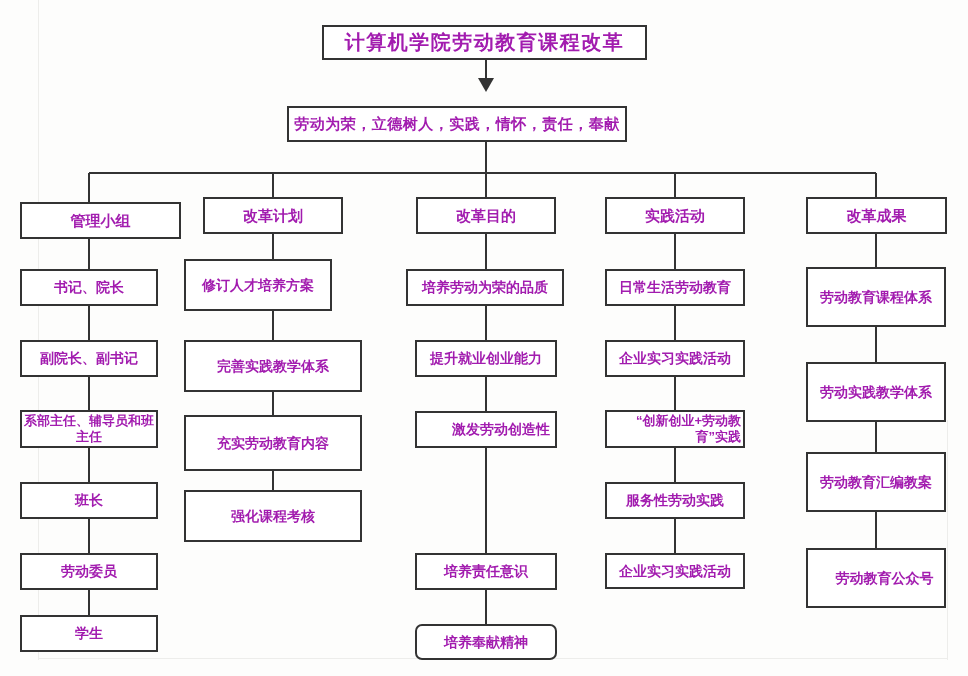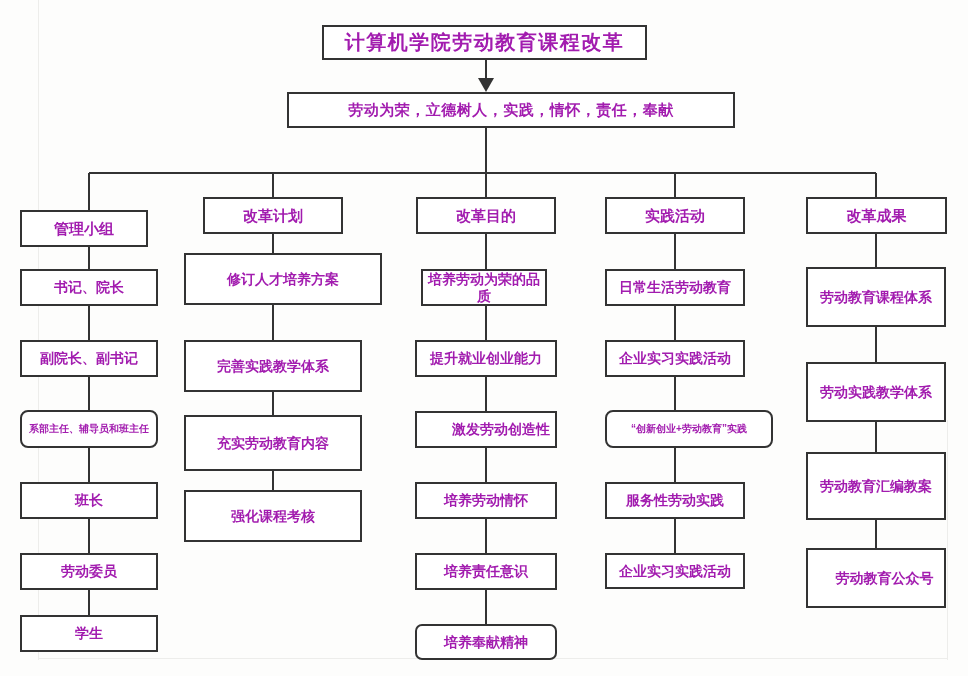--- a/index.html
+++ b/index.html
@@ -29,21 +29,21 @@
     font-weight:700;
     font-size:14px;
     line-height:1.15;
     color:#a21caf;
     z-index:1;
     padding:0 3px;
   }
   .node.title-node  { font-size:20px; letter-spacing:1.5px; }
   .node.motto-node  { font-size:15px; letter-spacing:0.5px; }
   .node.header-node { font-size:15px; }
-  .node.two-line    { font-size:10px; line-height:16px; padding:0 2px;border-radius:8px; }
+  .node.two-line    { font-size:13px; line-height:16px; padding:0 2px; }
   .artifact {
     position:absolute; background:#ededeb; z-index:0;
   }
 </style>
 </head>
 <body>
 
 <div class="canvas">
 
   <div class="artifact" style="left:38px; top:0; width:1px; height:660px;"></div>
@@ -66,25 +66,25 @@
       <line x1="876" y1="173" x2="876" y2="550"></line>
     </g>
 
     <polygon points="478,78 494,78 486,92" fill="#333333"></polygon>
   </svg>
 
   <div class="node title-node" style="left:322px; top:25px; width:325px; height:35px;">
     <span>计算机学院劳动教育课程改革</span>
   </div>
 
-  <div class="node motto-node" style="left:287px; top:92px; width:448px; height:36px;">
+  <div class="node motto-node" style="left:287px; top:106px; width:340px; height:36px;">
     <span>劳动为荣，立德树人，实践，情怀，责任，奉献</span>
   </div>
 
-  <div class="node header-node" style="left:20px; top:210px; width:128px; height:37px;">
+  <div class="node header-node" style="left:20px; top:202px; width:161px; height:37px;">
     <span>管理小组</span>
   </div>
   <div class="node" style="left:20px; top:269px; width:138px; height:37px;">
     <span>书记、院长</span>
   </div>
   <div class="node" style="left:20px; top:340px; width:138px; height:37px;">
     <span>副院长、副书记</span>
   </div>
   <div class="node two-line" style="left:20px; top:410px; width:138px; height:38px;">
     <span>系部主任、辅导员和班主任</span>
@@ -95,83 +95,80 @@
   <div class="node" style="left:20px; top:553px; width:138px; height:37px;">
     <span>劳动委员</span>
   </div>
   <div class="node" style="left:20px; top:615px; width:138px; height:37px;">
     <span>学生</span>
   </div>
 
   <div class="node header-node" style="left:203px; top:197px; width:140px; height:37px;">
     <span>改革计划</span>
   </div>
-  <div class="node" style="left:184px; top:253px; width:198px; height:52px;">
+  <div class="node" style="left:184px; top:259px; width:148px; height:52px;">
     <span>修订人才培养方案</span>
   </div>
   <div class="node" style="left:184px; top:340px; width:178px; height:52px;">
     <span>完善实践教学体系</span>
   </div>
   <div class="node" style="left:184px; top:415px; width:178px; height:56px;">
     <span>充实劳动教育内容</span>
   </div>
   <div class="node" style="left:184px; top:490px; width:178px; height:52px;">
     <span>强化课程考核</span>
   </div>
 
   <div class="node header-node" style="left:416px; top:197px; width:140px; height:37px;">
     <span>改革目的</span>
   </div>
-  <div class="node" style="left:421px; top:269px; width:126px; height:37px;justify-content:flex-end;">
+  <div class="node" style="left:406px; top:269px; width:158px; height:37px;">
     <span>培养劳动为荣的品质</span>
   </div>
   <div class="node" style="left:415px; top:340px; width:142px; height:37px;">
     <span>提升就业创业能力</span>
   </div>
   <div class="node" style="left:415px; top:411px; width:142px; height:37px;padding-left:33px;">
     <span>激发劳动创造性</span>
-  </div>
-  <div class="node" style="left:415px; top:482px; width:142px; height:37px;">
-    <span>培养劳动情怀</span>
   </div>
   <div class="node" style="left:415px; top:553px; width:142px; height:37px;">
     <span>培养责任意识</span>
   </div>
   <div class="node" style="left:415px; top:624px; width:142px; height:36px;border-radius:7px;">
     <span>培养奉献精神</span>
   </div>
 
   <div class="node header-node" style="left:605px; top:197px; width:140px; height:37px;">
     <span>实践活动</span>
   </div>
   <div class="node" style="left:605px; top:269px; width:140px; height:37px;">
     <span>日常生活劳动教育</span>
   </div>
   <div class="node" style="left:605px; top:340px; width:140px; height:37px;">
     <span>企业实习实践活动</span>
   </div>
-  <div class="node two-line" style="left:605px; top:410px; width:168px; height:38px;text-align:right;">
+  <div class="node two-line" style="left:605px; top:410px; width:140px; height:38px;text-align:right;">
     <span>“创新创业+劳动教育”实践</span>
   </div>
   <div class="node" style="left:605px; top:482px; width:140px; height:37px;">
     <span>服务性劳动实践</span>
   </div>
   <div class="node" style="left:605px; top:553px; width:140px; height:36px;">
     <span>企业实习实践活动</span>
   </div>
 
   <div class="node header-node" style="left:806px; top:197px; width:141px; height:37px;">
     <span>改革成果</span>
   </div>
   <div class="node" style="left:806px; top:267px; width:140px; height:60px;">
     <span>劳动教育课程体系</span>
   </div>
   <div class="node" style="left:806px; top:362px; width:140px; height:60px;">
     <span>劳动实践教学体系</span>
   </div>
-  <div class="node" style="left:806px; top:452px; width:140px; height:68px;">
+  <div class="node" style="left:806px; top:452px; width:140px; height:60px;">
     <span>劳动教育汇编教案</span>
   </div>
   <div class="node" style="left:806px; top:548px; width:140px; height:60px;padding-left:20px;">
     <span>劳动教育公众号</span>
   </div>
 
 </div>
 
 </body></html>

